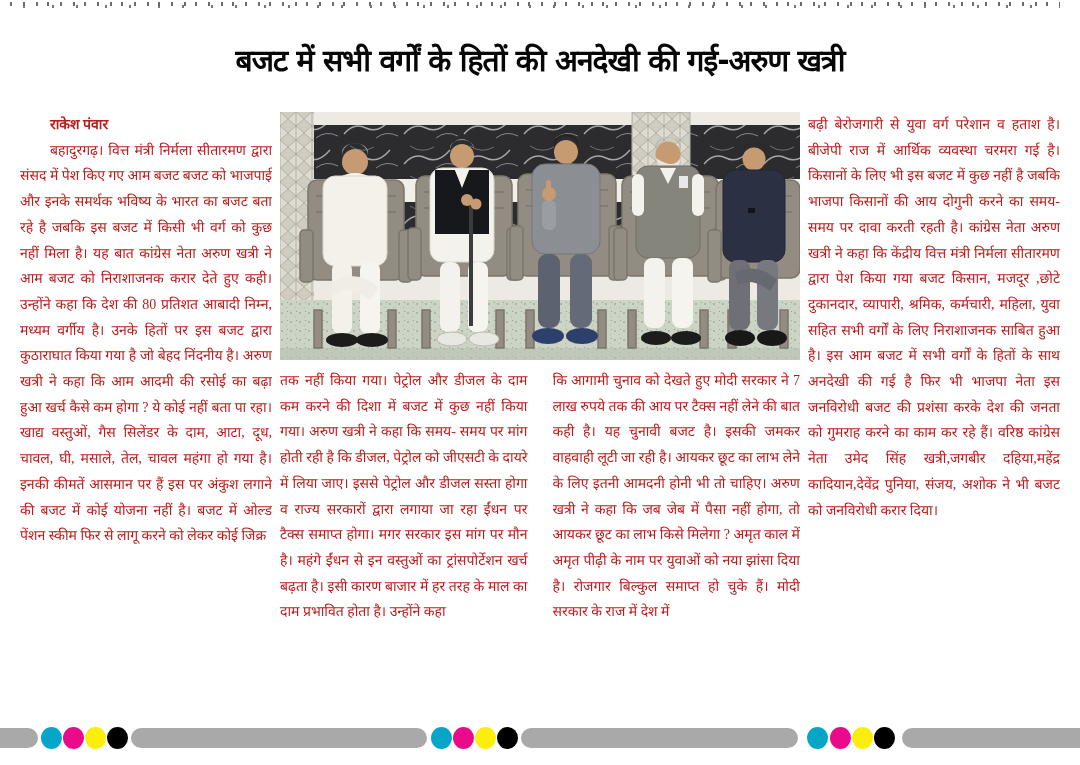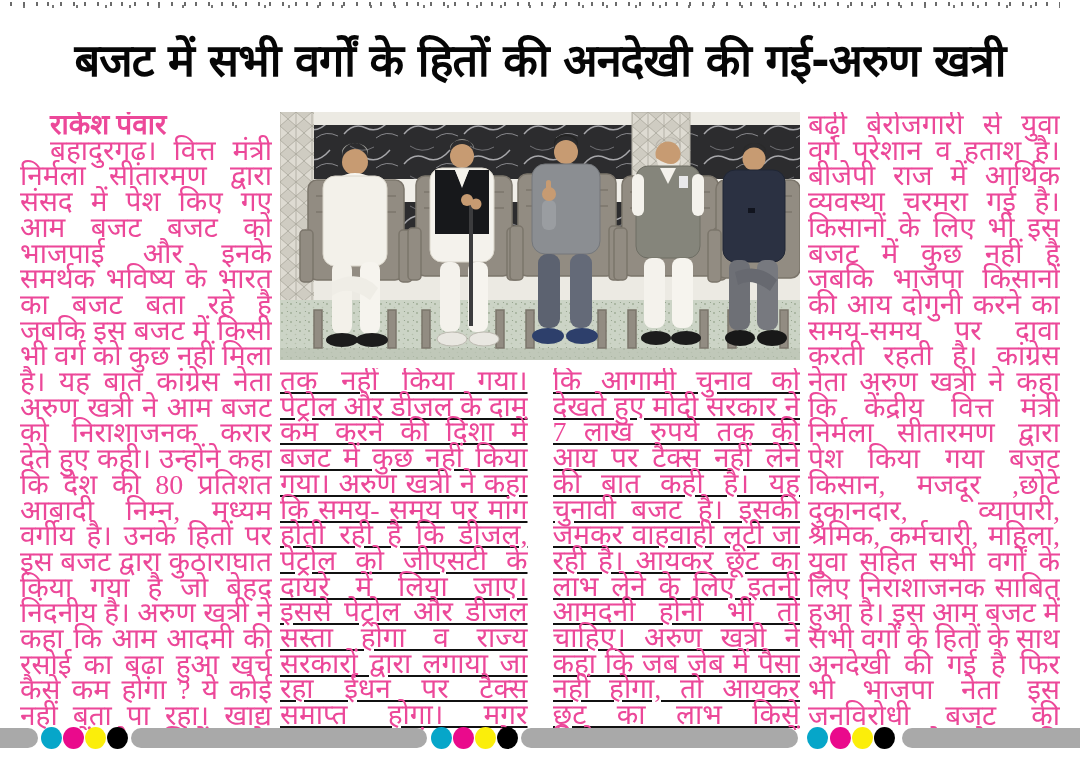--- a/index.html
+++ b/index.html
@@ -20,45 +20,45 @@
     background-size: 37px 4px, 53px 3px;
     background-position: 0 1px, 7px 4px;
     background-repeat: repeat-x;
     opacity:.75;
   }
   .headline {
     position:absolute; top:26px; left:0; width:100%;
     text-align:center;
     font-family:"DejaVu Sans", sans-serif;
     font-weight:800;
-    font-size:45px;
+    font-size:30px;
     line-height:70px;
     letter-spacing:-1px;
     color:#060606;
     white-space:nowrap;
   }
   .content {
     position:absolute; top:112px; left:20px; width:1040px; height:620px;
     display:flex; gap:8px;
   }
   .col {
     width:252px;
-    font-size:28px;
+    font-size:14px;
     line-height:25.7px;
     text-align:justify;
     overflow:hidden;
-    color:#ec4899;
+    color:#b91c1c;
   }
   .col.full { height:618px; }
   .byline { font-weight:bold; padding-left:30px; }
   .lead-par { text-indent:30px; }
   .dateline { font-weight:normal; }
   .mid { width:520px; display:flex; flex-direction:column; }
   .photo-box { width:520px; height:248px; margin-bottom:8px; background:#e8e5df; overflow:hidden; }
-  .mid-text { display:flex; gap:25px;text-decoration:underline; }
+  .mid-text { display:flex; gap:25px; }
   .mid-text .col { height:362px; }
   
   .marks { position:absolute; top:727px; left:0; width:1080px; height:22px; }
   .bar { position:absolute; top:1px; height:20px; background:#a9a9a9; border-radius:10px; }
   .bar.b1 { left:-10px; width:48px; }
   .bar.b2 { left:131px; width:296px; }
   .bar.b3 { left:521px; width:277px; }
   .bar.b4 { left:902px; width:190px; }
   .dot { position:absolute; top:0; width:21px; height:22px; border-radius:50%; background:#000; }
 </style>

